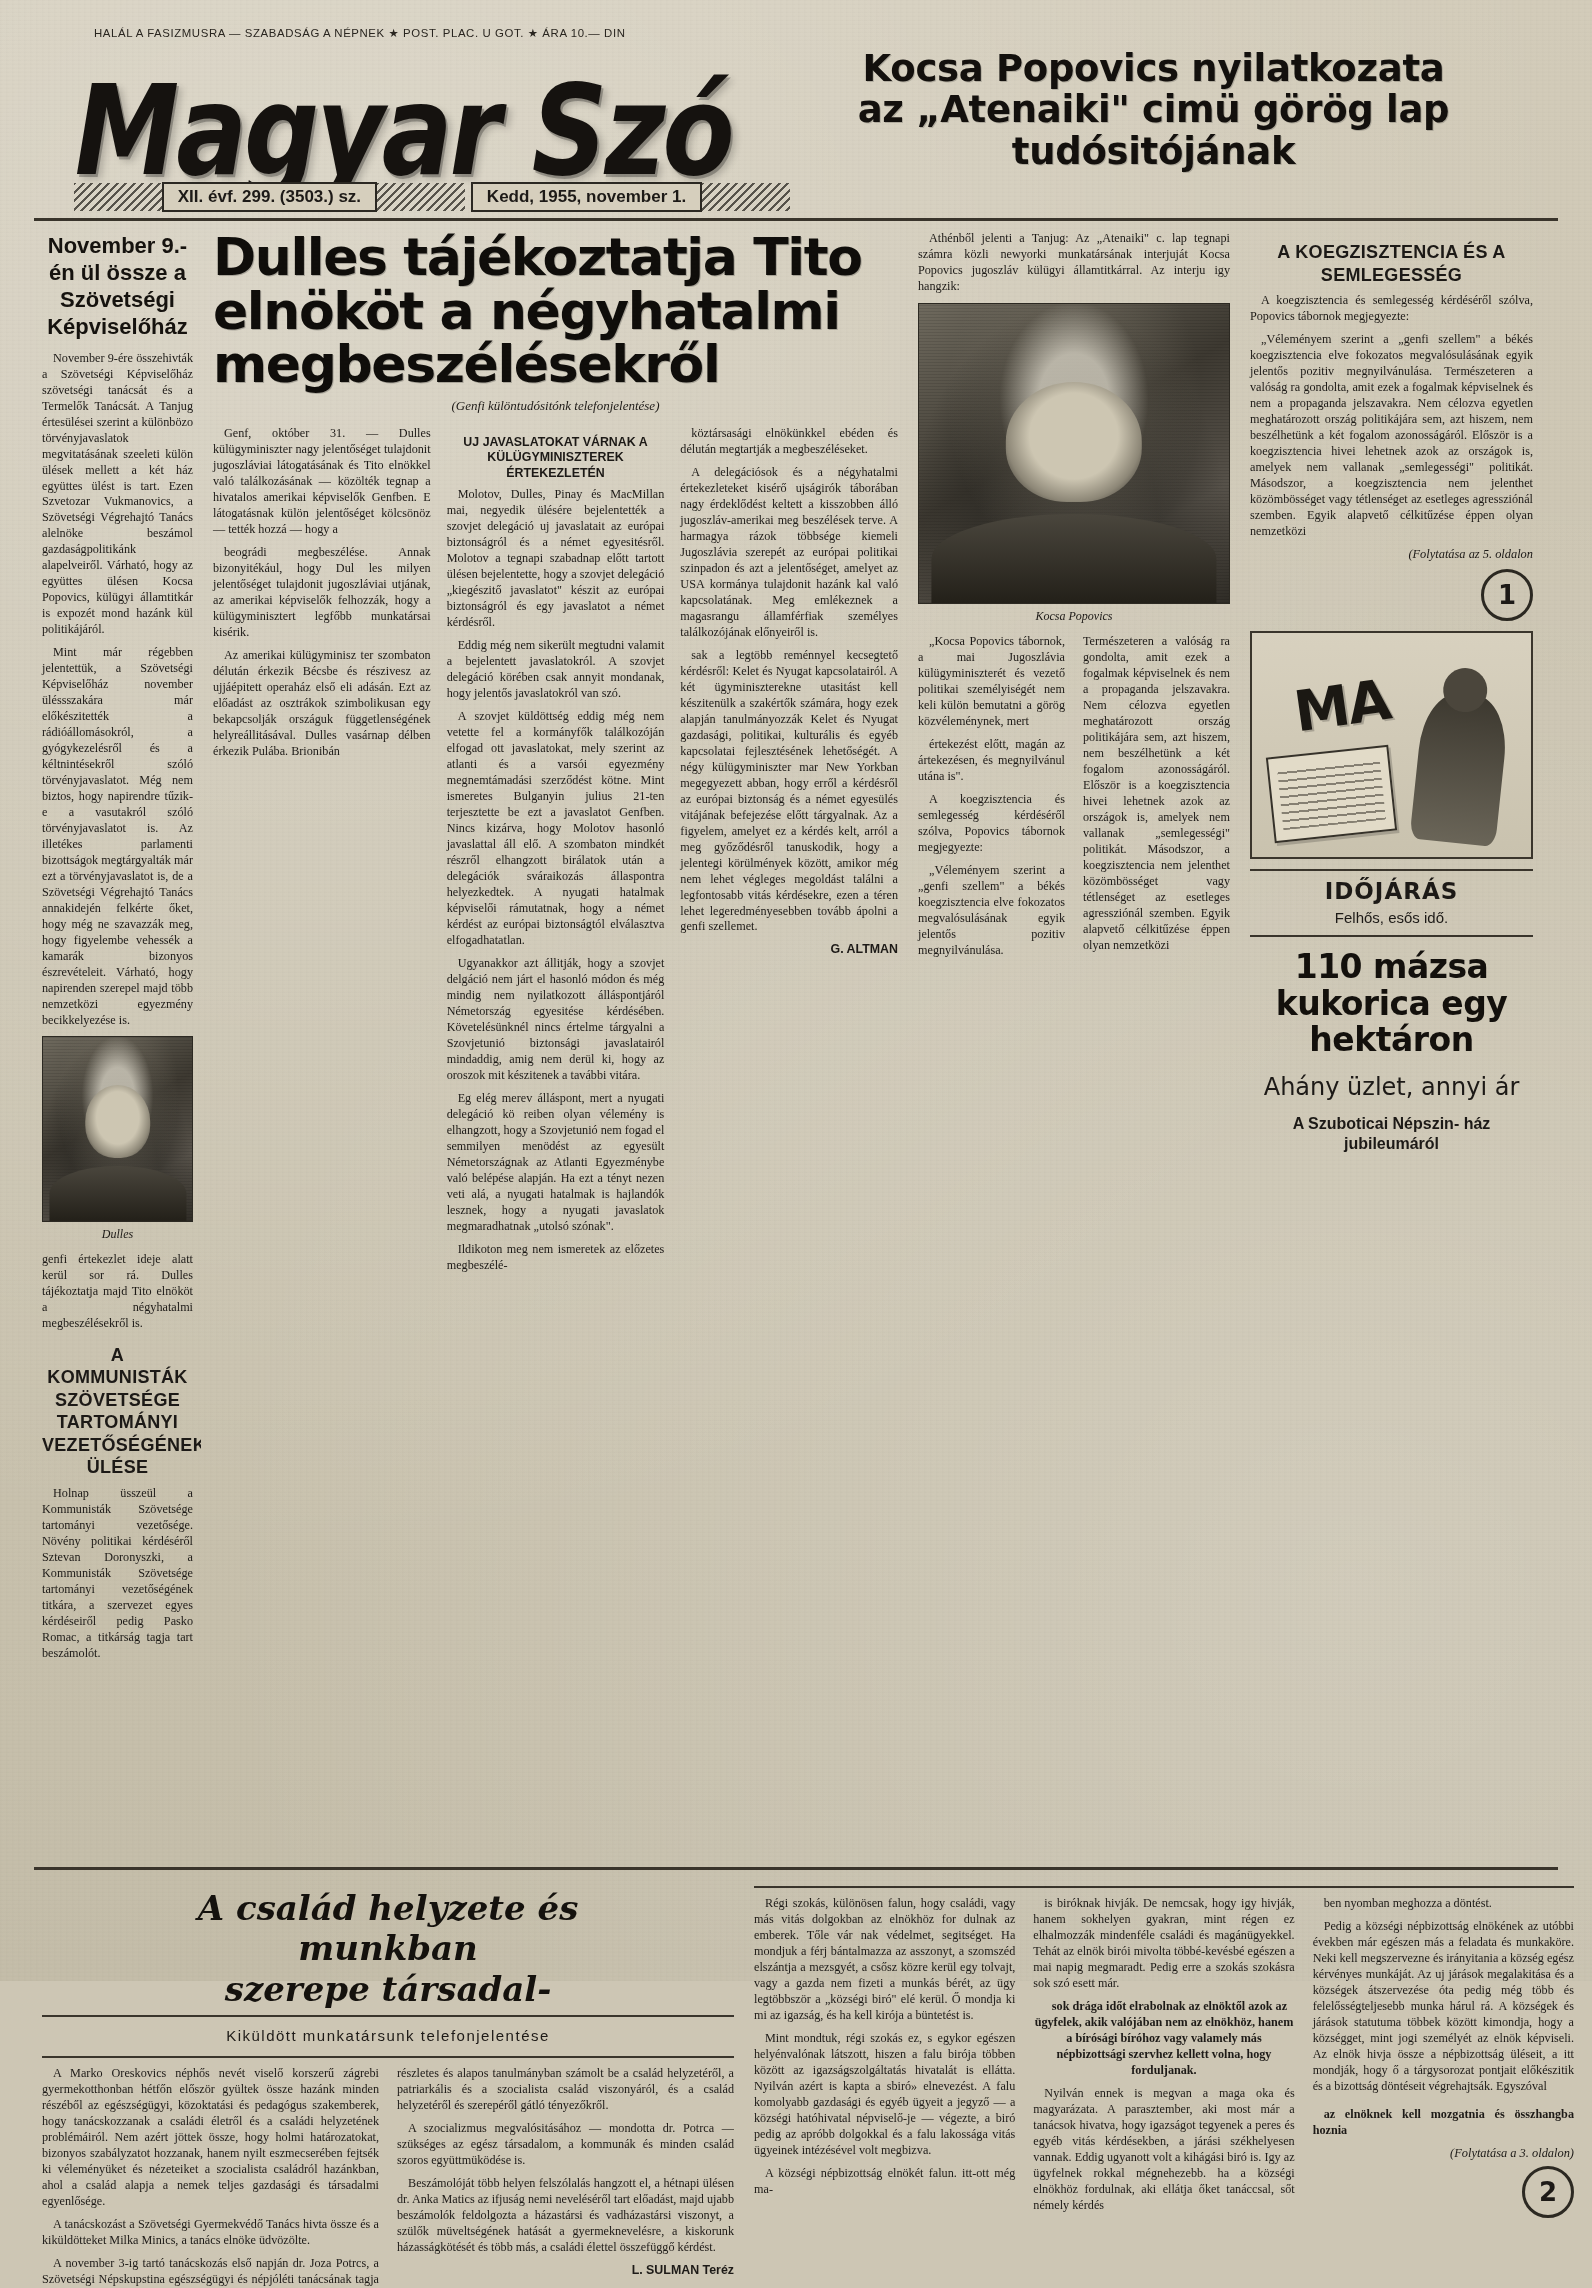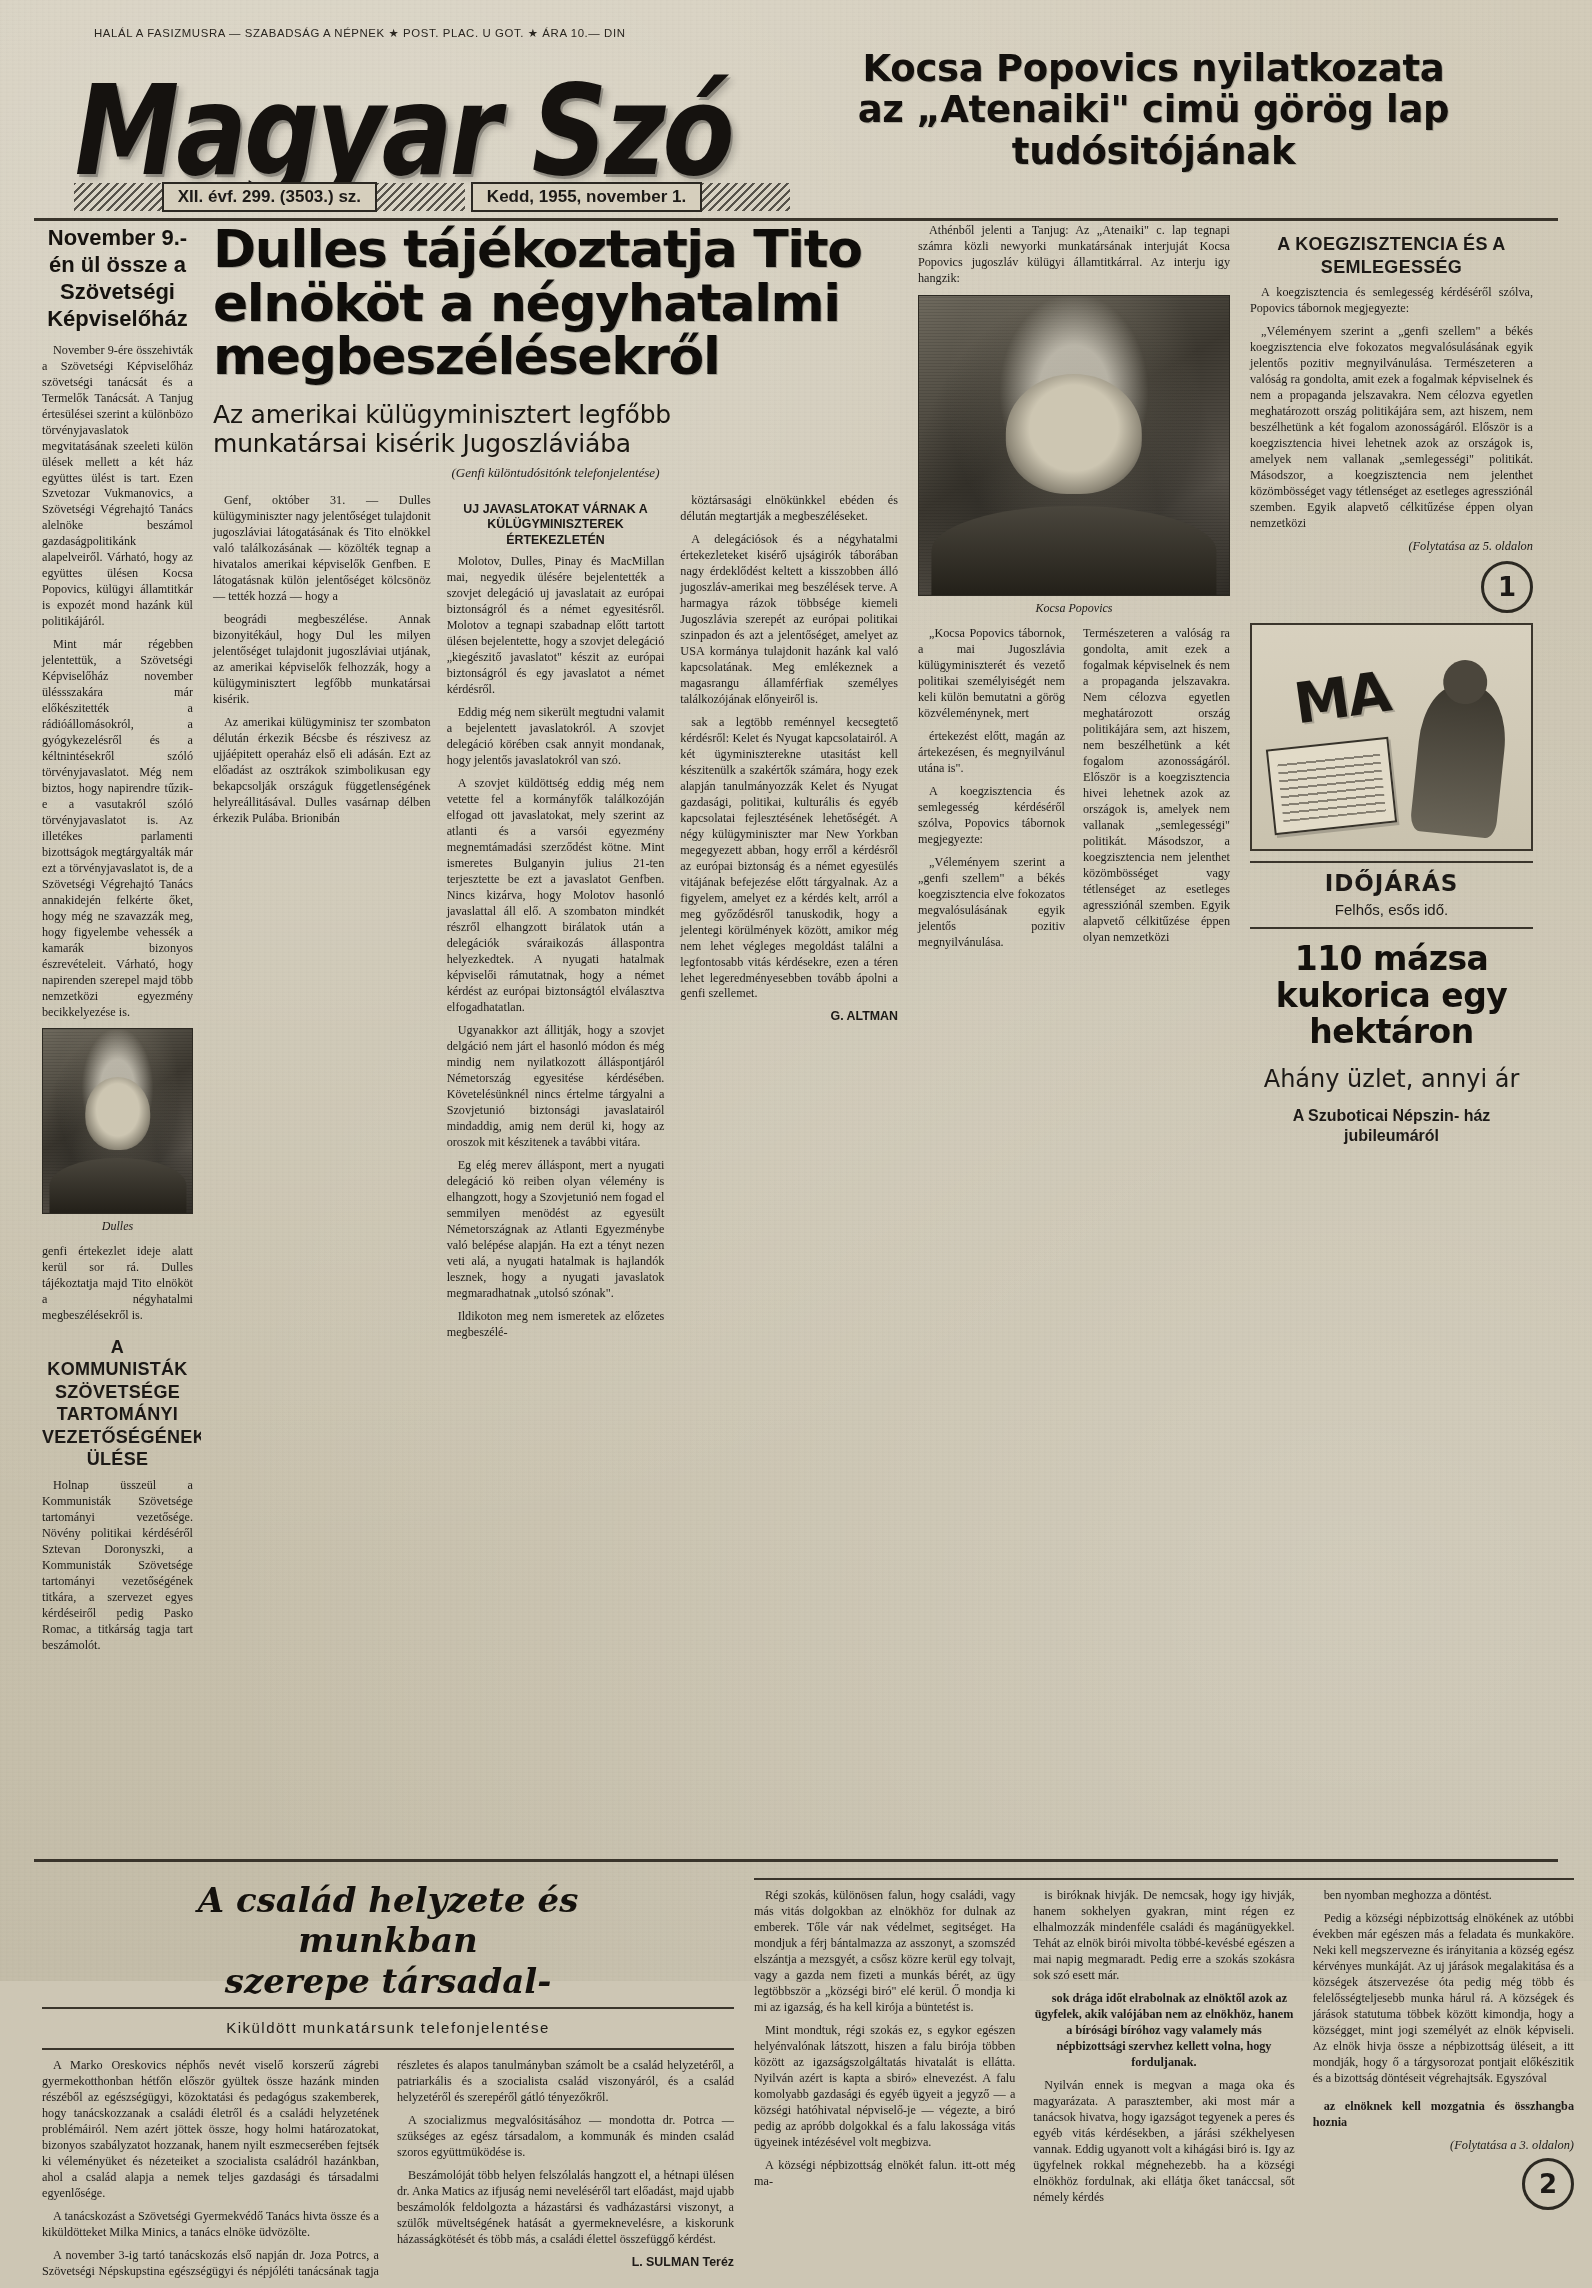--- a/index.html
+++ b/index.html
@@ -86,20 +86,21 @@
   }
   .issuebox.right{margin-left:6px;}
   .rulebar{
     border-top:2px solid #3a352c;border-bottom:1px solid #3a352c;
     height:0;margin:6px 0 0 0;
   }
   
   .grid{
     display:grid;
     grid-template-columns:167px 4px 701px 4px 328px 4px 299px;
+    margin-top:8px;
     height:1632px;
   }
   .vrule{background:linear-gradient(90deg,rgba(0,0,0,0) 40%,#4a443a 45%,#4a443a 55%,rgba(0,0,0,0) 60%);}
   .col{padding:0 8px;overflow:hidden;}
   
   .kicker{
     font-family:"Liberation Sans", sans-serif;
     font-weight:bold;font-size:22px;line-height:1.22;
     text-align:center;color:#16130f;margin:4px 0 10px 0;
   }
@@ -305,24 +306,20 @@
       <p class="body">Holnap üsszeül a Kommunisták Szövetsége tartományi vezetősége. Növény politikai kérdéséről Sztevan Doronyszki, a Kommunisták Szövetsége tartományi vezetőségének titkára, a szervezet egyes kérdéseiről pedig Pasko Romac, a titkárság tagja tart beszámolót.</p>
     </div>
 
     <div class="vrule"></div>
 
     <div class="col">
       <div class="mainhead">
         <span>Dulles tájékoztatja Tito</span>
         <span>elnököt a négyhatalmi</span>
         <span>megbeszélésekről</span>
-      </div>
-      <div class="subhead">
-        <span>Az amerikai külügyminisztert legfőbb</span>
-        <span>munkatársai kisérik Jugoszláviába</span>
       </div>
       <div class="telnote">(Genfi különtudósitónk telefonjelentése)</div>
       <div style="display:grid;grid-template-columns:1fr 1fr 1fr;gap:16px;">
         <div>
           <p class="body">Genf, október 31. — Dulles külügyminiszter nagy jelentőséget tulajdonit jugoszláviai látogatásának és Tito elnökkel való találkozásának — közölték tegnap a hivatalos amerikai képviselők Genfben. E látogatásnak külön jelentőséget kölcsönöz — tették hozzá — hogy a</p>
           <p class="body">beográdi megbeszélése. Annak bizonyitékául, hogy Dul les milyen jelentőséget tulajdonit jugoszláviai utjának, az amerikai képviselők felhozzák, hogy a külügyminisztert legfőbb munkatársai kisérik.</p>
           <p class="body">Az amerikai külügyminisz ter szombaton délután érkezik Bécsbe és részivesz az ujjáépitett operaház első eli adásán. Ezt az előadást az osztrákok szimbolikusan egy bekapcsolják országuk függetlenségének helyreállitásával. Dulles vasárnap délben érkezik Pulába. Brionibán</p>
         </div>
         <div>
           <div class="inhead">UJ JAVASLATOKAT VÁRNAK A KÜLÜGYMINISZTEREK ÉRTEKEZLETÉN</div>

